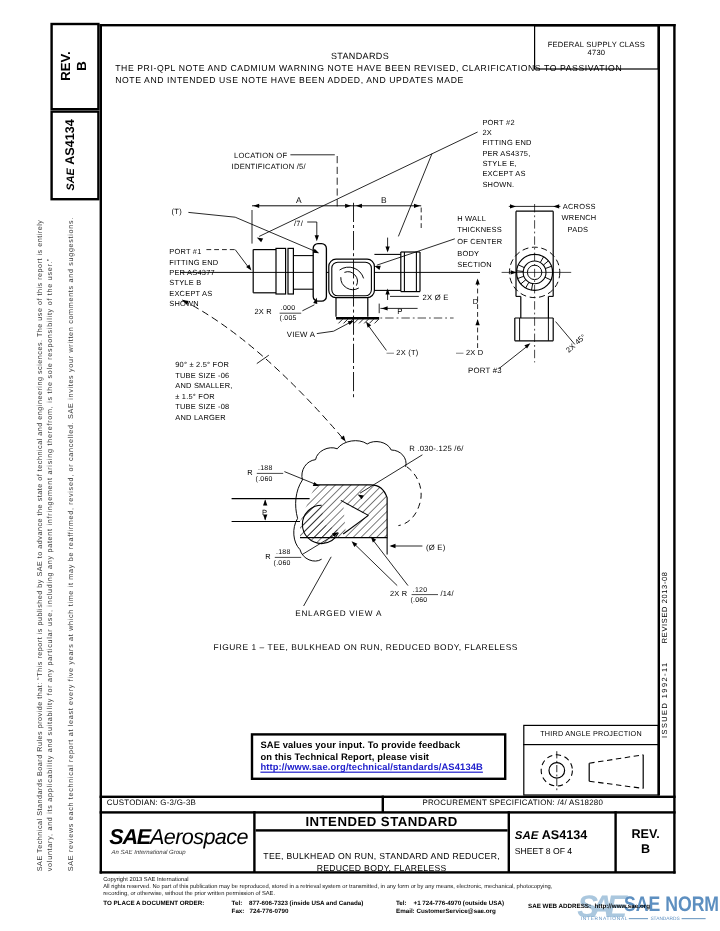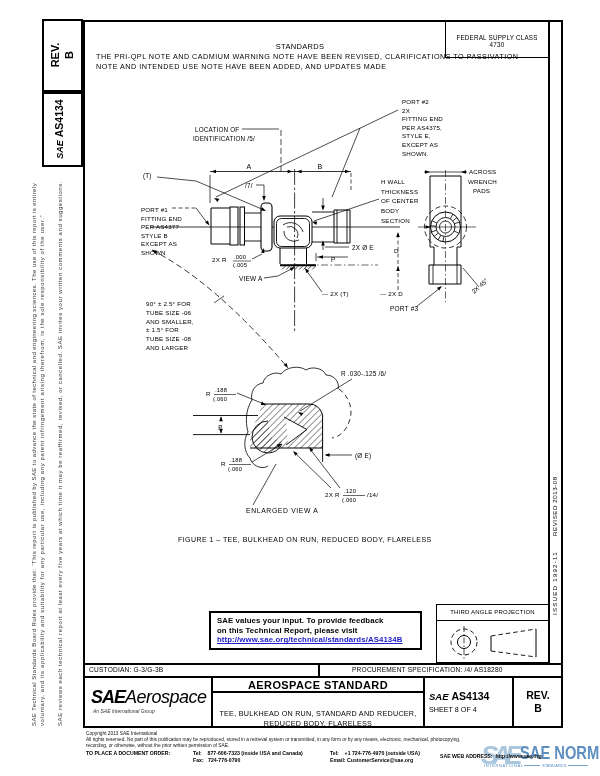--- a/index.html
+++ b/index.html
@@ -60,21 +60,21 @@
 <div class="abs" style="left:352px;top:666px;font-size:6.6px;letter-spacing:0.2px;">PROCUREMENT SPECIFICATION: /4/ AS18280</div>
 
 <div class="abs" style="left:211px;top:676px;width:2px;height:51px;background:#000;"></div>
 <div class="abs" style="left:423px;top:676px;width:2px;height:51px;background:#000;"></div>
 <div class="abs" style="left:512px;top:676px;width:2px;height:51px;background:#000;"></div>
 
 <div class="abs" style="left:91px;top:687px;font-size:18px;font-style:italic;white-space:nowrap;"><span style="font-weight:bold;letter-spacing:-1px;">SAE</span><span style="letter-spacing:-0.5px;">Aerospace</span></div>
 
 <div class="abs" style="left:93px;top:708px;font-size:5px;font-style:italic;color:#333;">An SAE International Group</div>
 
-<div class="abs b" style="left:213px;top:679px;width:210px;text-align:center;font-size:11px;letter-spacing:0.4px;">AEROSPACE STANDARD</div>
+<div class="abs b" style="left:213px;top:679px;width:210px;text-align:center;font-size:11px;letter-spacing:0.4px;">INTENDED STANDARD</div>
 
 <div class="abs" style="left:213px;top:691px;width:210px;height:1.5px;background:#000;"></div>
 
 <div class="abs" style="left:213px;top:709px;width:210px;text-align:center;font-size:7.2px;line-height:9.5px;letter-spacing:0.25px;">TEE, BULKHEAD ON RUN, STANDARD AND REDUCER,<br>REDUCED BODY, FLARELESS</div>
 
 <div class="abs" style="left:429px;top:690px;font-size:10.5px;white-space:nowrap;"><span class="b" style="font-style:italic;font-size:9.5px;">SAE</span>&nbsp;<span class="b">AS4134</span></div>
 
 <div class="abs" style="left:429px;top:705px;font-size:7.2px;">SHEET 8 OF 4</div>
 
 <div class="abs b" style="left:514px;top:689px;width:48px;text-align:center;font-size:10.5px;line-height:13px;">REV.<br>B</div>

